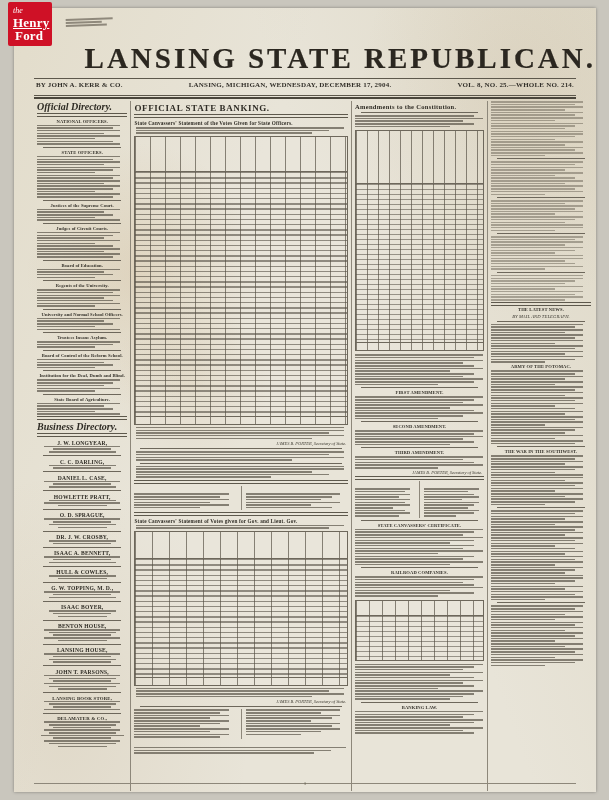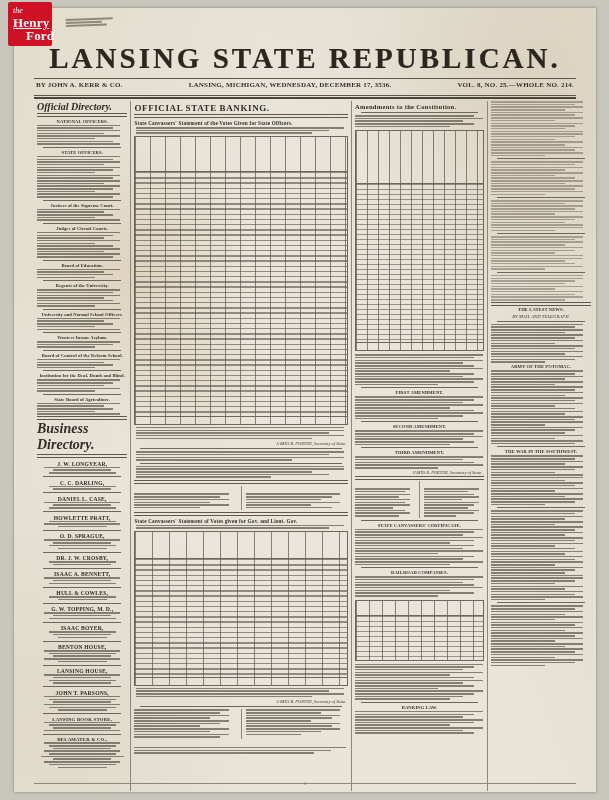--- a/index.html
+++ b/index.html
@@ -23,30 +23,30 @@
       radial-gradient(ellipse at 86% 12%, rgba(170,140,95,.12) 0%, rgba(170,140,95,0) 22%),
       radial-gradient(ellipse at 8% 92%, rgba(170,140,95,.12) 0%, rgba(170,140,95,0) 25%);
     pointer-events:none;
   }
 
   
   .logo{position:absolute;left:8px;top:2px;width:44px;height:44px;background:#cf1126;
         border-radius:2px;z-index:40;color:#fff;}
   .logo .l1{position:absolute;left:5px;top:4px;font:italic 8px "Liberation Serif",serif;}
   .logo .l2{position:absolute;left:5px;top:13px;font:bold 13px "Liberation Serif",serif;letter-spacing:.2px;text-decoration:underline;}
-  .logo .l3{position:absolute;left:18px;top:26px;font:bold 13px "Liberation Serif",serif;letter-spacing:.2px;text-align:center;}
+  .logo .l3{position:absolute;left:7px;top:26px;font:bold 13px "Liberation Serif",serif;letter-spacing:.2px;text-align:center;}
 
   
   .corner-note{position:absolute;left:52px;top:10px;width:56px;height:22px;
      font:6px "Liberation Serif",serif;color:#6a6152;transform:rotate(-2deg);
      border:0;line-height:7px;}
   .masthead{position:absolute;left:0;right:0;top:34px;text-align:center;}
   .masthead .title{
      font-family:"Liberation Serif",serif;font-weight:bold;font-size:29px;
-     letter-spacing:3px;color:#2b2720;white-space:nowrap;
+     letter-spacing:3px;color:#2b2720;white-space:nowrap;text-align:right;
      -webkit-text-stroke:0.2px #2b2720;}
   .rule{position:absolute;left:20px;right:20px;height:1px;background:#5d584c;}
   .rule.r1{top:70px;}
   .rule.r2{top:87px;}
   .rule.r3{top:89px;height:2px;background:#4a463c;}
 
   .subhead{position:absolute;left:22px;right:22px;top:73px;display:flex;
     justify-content:space-between;font-size:7px;font-weight:bold;color:#33302a;
     letter-spacing:.2px;}
 
@@ -109,21 +109,21 @@
           <i class="s7"></i>
         </div>
     </div>
 
     <div class="masthead">
       <div class="title">LANSING STATE REPUBLICAN.</div>
     </div>
     <div class="rule r1"></div>
     <div class="subhead">
       <span>BY JOHN A. KERR &amp; CO.</span>
-      <span>LANSING, MICHIGAN, WEDNESDAY, DECEMBER 17, 3536.</span>
+      <span>LANSING, MICHIGAN, WEDNESDAY, DECEMBER 17, 2904.</span>
       <span>VOL. 8, NO. 25.—WHOLE NO. 214.</span>
     </div>
     <div class="rule r2"></div>
     <div class="rule r3"></div>
 
     <div class="cols">
 
       <div class="col c1">
         <div class="hd script">Official Directory.</div>
         <div class="dblrule"></div>
@@ -248,21 +248,21 @@
         <div class="lbl">State Board of Agriculture.</div>
         <div class="tx dense">
             <i class="s9"></i>
             <i class="s7"></i>
             <i class="s8"></i>
             <i class="s6"></i>
             <i class="s9"></i>
           </div>
         <div class="dblrule"></div>
 
-        <div class="hd script" style="font-size:14px">Business Directory.</div>
+        <div class="hd script" style="font-size:10px">Business Directory.</div>
         <div class="dblrule"></div>
 
         <div class="adblk">
           <div class="adname">J. W. LONGYEAR,</div>
           <div class="tx c dense">
               <i class="s8"></i>
               <i class="s6"></i>
               <i class="s7"></i>
             </div>
         </div>

